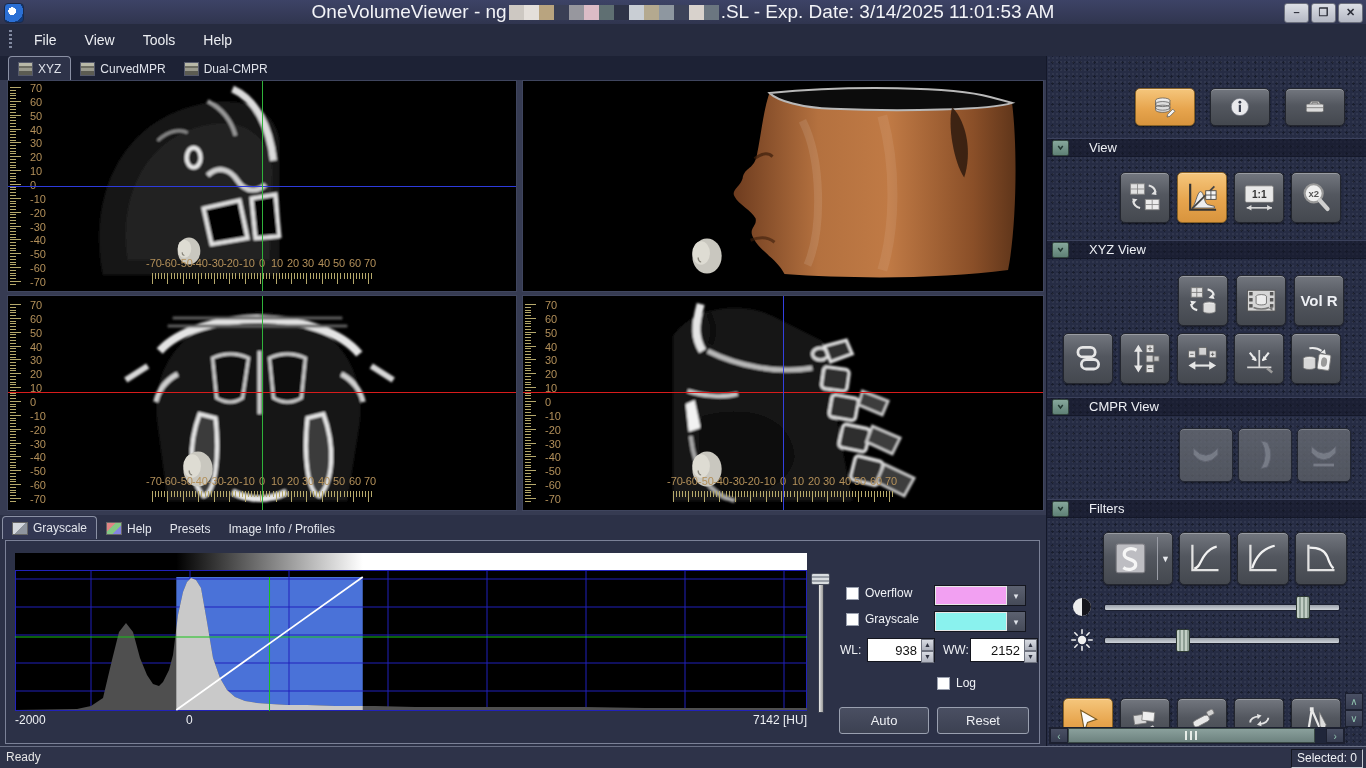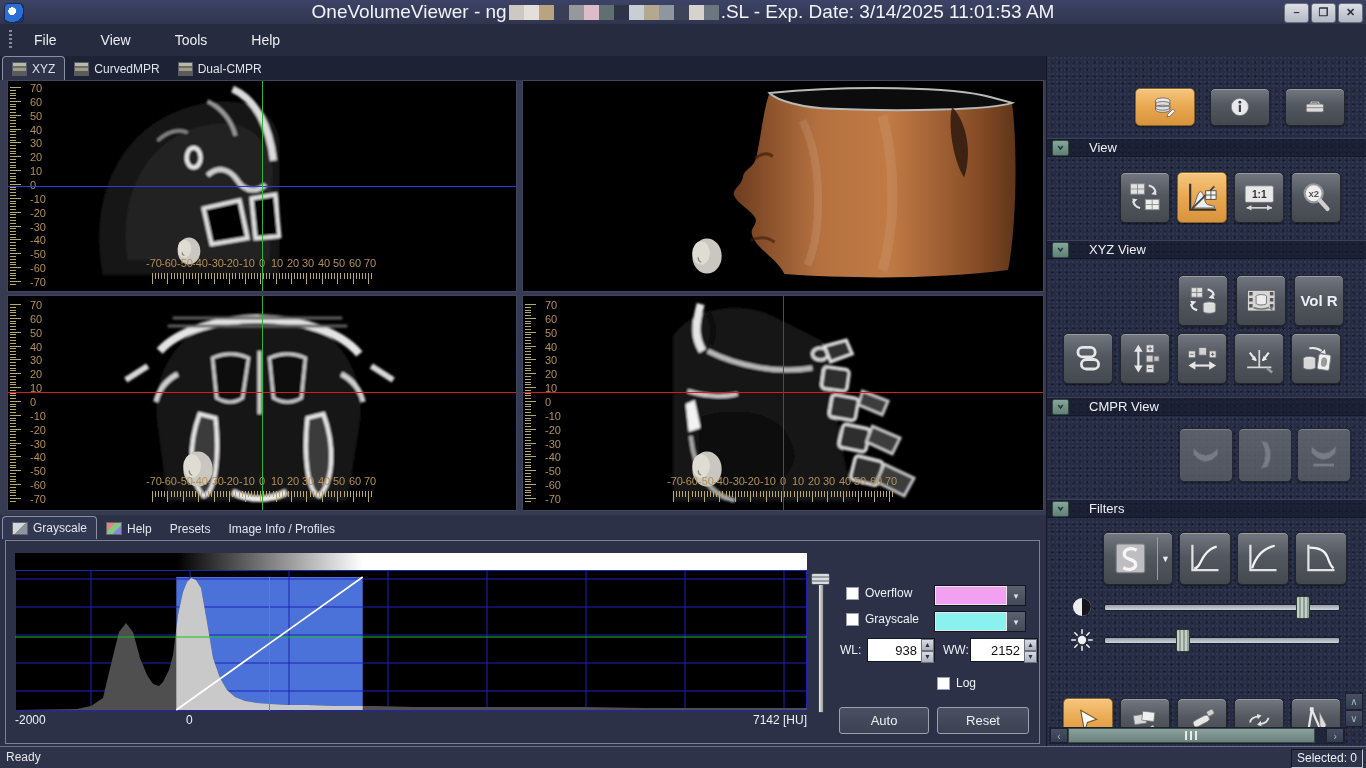--- a/index.html
+++ b/index.html
@@ -14,24 +14,24 @@
   .redact{display:inline-flex;height:15px;margin:0 2px;}
   .redact i{display:inline-block;width:15px;height:100%;}
   .winbtns{position:absolute;right:3px;top:3px;display:flex;gap:2px;}
   .wbtn{width:23px;height:18px;background:linear-gradient(#dcdfe6,#b4b8c4);border:1px solid #6b6f7c;
     border-radius:3px;color:#2c2f3a;font-size:11px;line-height:16px;text-align:center;font-weight:bold;}
   
   .menubar{position:absolute;left:0;top:24px;width:1366px;height:32px;background:#262b3f;
     border-bottom:1px solid #1a1e2e;display:flex;align-items:center;}
   .grip{width:3px;height:20px;margin-left:9px;
     background:repeating-linear-gradient(180deg,#828aa0 0 2px,transparent 2px 4px);}
-  .menu-items{display:flex;margin-left:8px;gap:16px;}
+  .menu-items{display:flex;margin-left:8px;gap:0;}
   .menu-item{color:#eceef2;font-size:14px;padding:4px 14px;}
   
-  .tabbar{position:absolute;left:0;top:56px;width:1046px;height:24px;background:#1d2235;display:flex;align-items:flex-end;padding-left:2px;box-sizing:border-box;}
+  .tabbar{position:absolute;left:0;top:56px;width:1046px;height:24px;background:#1d2235;display:flex;align-items:flex-end;padding-left:8px;box-sizing:border-box;}
   .vtab{display:flex;align-items:center;gap:5px;padding:0 9px;height:22px;color:#dfe2ea;font-size:12px;}
   .vtab.active{background:#2e3349;border:1px solid #8a90a4;border-bottom:none;border-radius:4px 4px 0 0;height:23px;}
   .vtab-ico{width:13px;height:12px;border:1px solid #55596a;
     background:linear-gradient(180deg,#b9b9a8 0 3px,#6e6e62 3px 5px,#9a9a8d 5px 8px,#5c5c52 8px);}
   
   .viewport{position:absolute;background:#000;overflow:hidden;border:1px solid #3f455e;box-sizing:border-box;}
   .ct{position:absolute;left:0;top:0;width:100%;height:100%;}
   .xline{position:absolute;left:0;width:100%;height:1px;z-index:6;}
   .yline{position:absolute;top:0;height:100%;width:1px;z-index:6;}
   .rlab{position:absolute;color:#b3905a;font-size:11px;z-index:5;}

